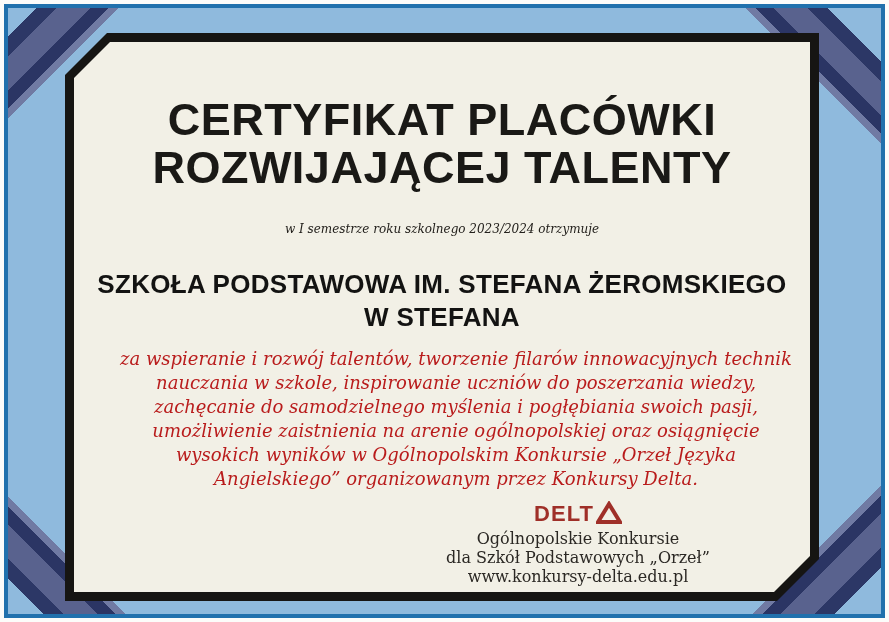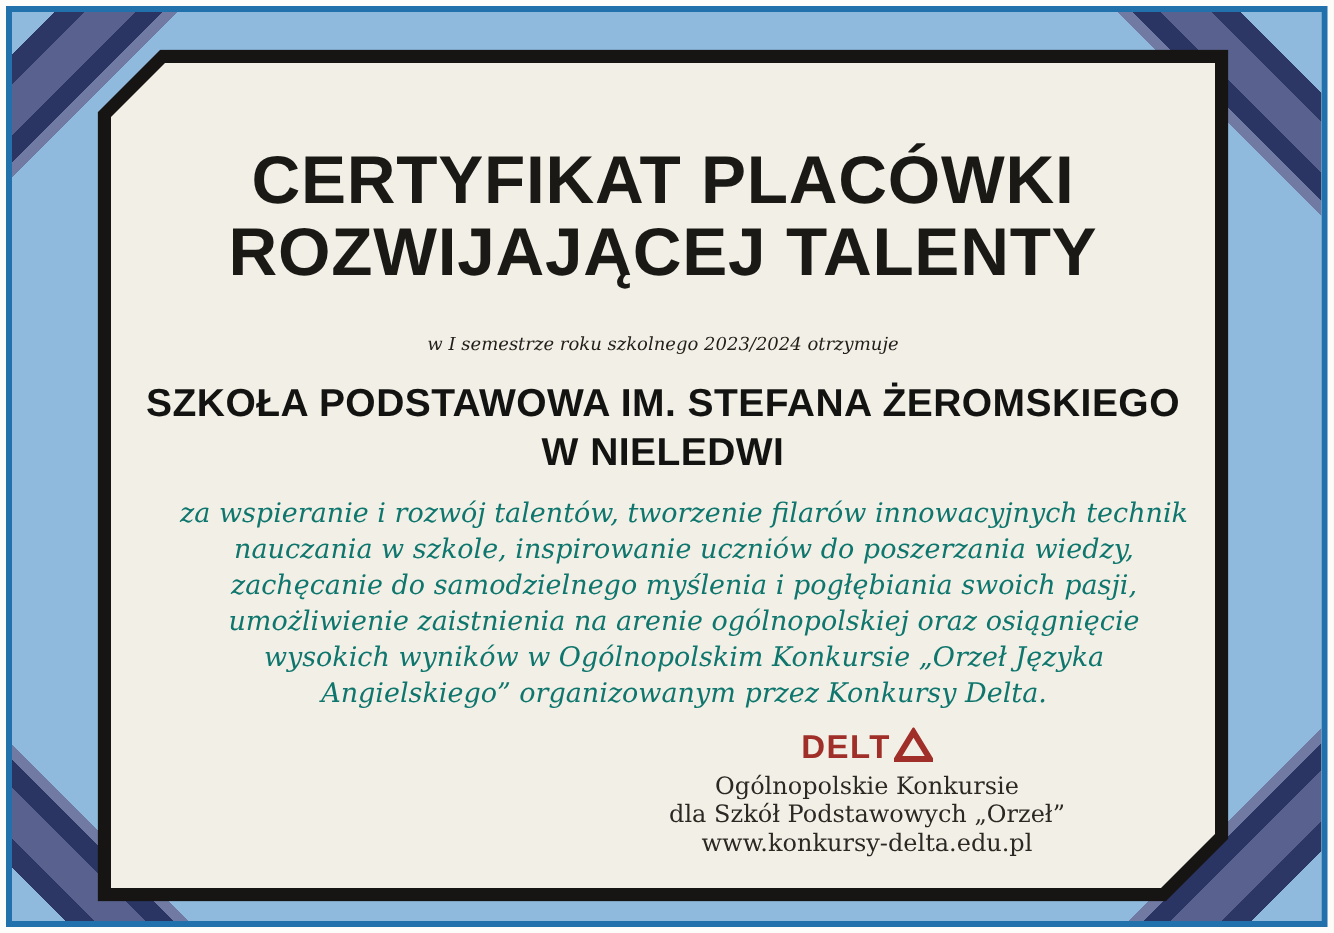--- a/index.html
+++ b/index.html
@@ -53,28 +53,28 @@
     margin-top:54px;
     font-weight:700; font-size:45px; line-height:1.07;
     letter-spacing:0.5px; color:#1a1916;
   }
   .subtitle {
     margin-top:30px;
     font-family:"DejaVu Serif", serif; font-style:italic;
     font-size:12px; color:#23201c;
   }
   .recipient {
-    margin-top:16px;
+    margin-top:32px;
     font-weight:700; font-size:26px; line-height:1.25; color:#131312;
     letter-spacing:0.3px;
   }
   .body-text {
     margin-top:14px;
     font-family:"DejaVu Serif", serif; font-style:italic;
-    font-size:18px; line-height:1.33; color:#0f766e;padding-left:28px;
+    font-size:18px; line-height:1.33; color:#b91c1c;padding-left:28px;
   }
   .signature {
     width:340px; margin:8px 62px 0 auto; text-align:center;
   }
   .logo-row {
     display:flex; align-items:center; justify-content:center; gap:2px;
   }
   .logo-text {
     font-weight:700; font-size:22px; letter-spacing:1px; color:#9f2f28;
   }
@@ -105,21 +105,21 @@
 
         <div class="title">
           <div>CERTYFIKAT PLACÓWKI</div>
           <div>ROZWIJAJĄCEJ TALENTY</div>
         </div>
 
         <div class="subtitle">w I semestrze roku szkolnego 2023/2024 otrzymuje</div>
 
         <div class="recipient">
           <div>SZKOŁA PODSTAWOWA IM. STEFANA ŻEROMSKIEGO</div>
-          <div>W NIELEDWI</div>
+          <div>W STEFANA</div>
         </div>
 
         <div class="body-text">
           <div>za wspieranie i rozwój talentów, tworzenie filarów innowacyjnych technik</div>
           <div>nauczania w szkole, inspirowanie uczniów do poszerzania wiedzy,</div>
           <div>zachęcanie do samodzielnego myślenia i pogłębiania swoich pasji,</div>
           <div>umożliwienie zaistnienia na arenie ogólnopolskiej oraz osiągnięcie</div>
           <div>wysokich wyników w Ogólnopolskim Konkursie „Orzeł Języka</div>
           <div>Angielskiego” organizowanym przez Konkursy Delta.</div>
         </div>

